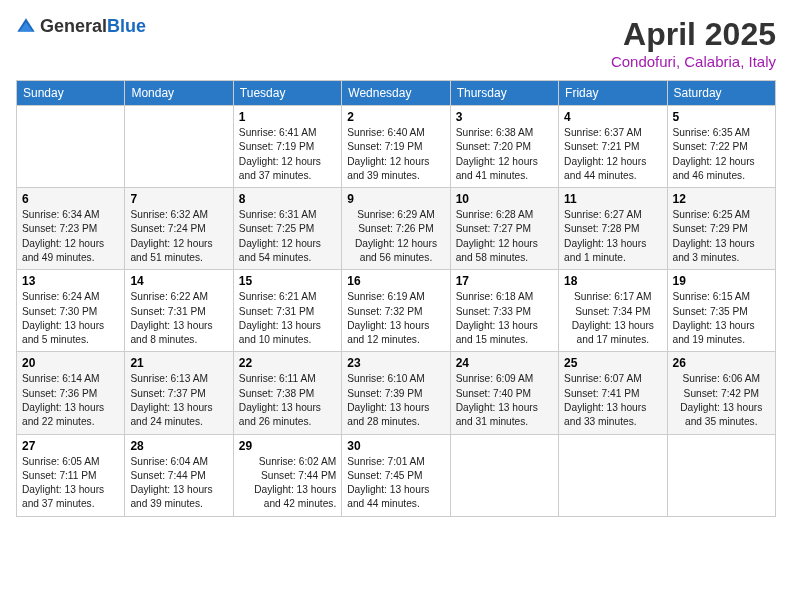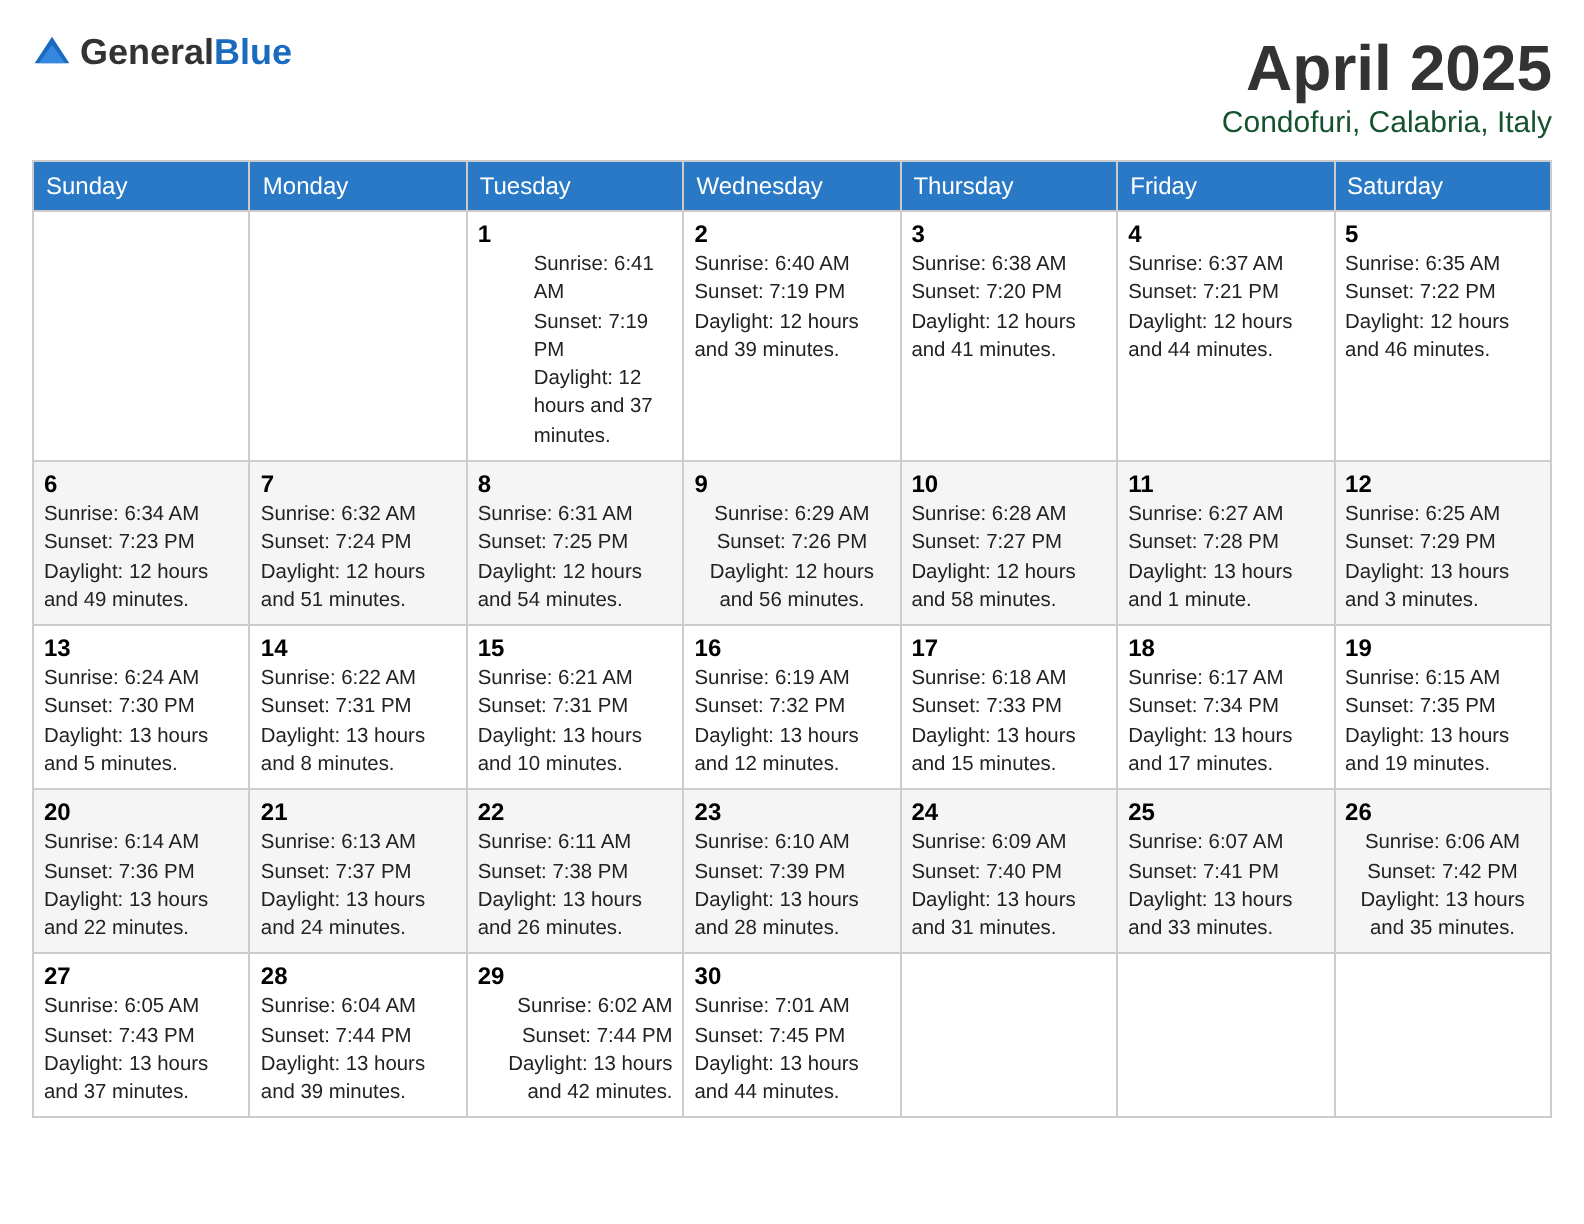--- a/index.html
+++ b/index.html
@@ -43,21 +43,21 @@
     .title-block {
       text-align: right;
     }
     .month-title {
       font-size: 32px;
       font-weight: bold;
       color: #333;
     }
     .location {
       font-size: 15px;
-      color: #14532d;
+      color: #a21caf;
     }
     .calendar {
       width: 100%;
       border-collapse: collapse;
       font-size: 11px;
     }
     .calendar th {
       background: #2979c7;
       color: #fff;
       text-align: left;
@@ -124,21 +124,21 @@
         <th>Friday</th>
         <th>Saturday</th>
       </tr>
     </thead>
     <tbody id="calendar-body">
     <tr>
           <td class="empty-cell"></td>
           <td class="empty-cell"></td>
           <td>
             <span class="day-num">1</span>
-            <div class="day-detail" style="white-space: pre-line; margin-left: 28px;">Sunrise: 6:41 AM
+            <div class="day-detail" style="white-space: pre-line;">Sunrise: 6:41 AM
 Sunset: 7:19 PM
 Daylight: 12 hours and 37 minutes.</div>
           </td>
           <td>
             <span class="day-num">2</span>
             <div class="day-detail" style="white-space: pre-line;">Sunrise: 6:40 AM
 Sunset: 7:19 PM
 Daylight: 12 hours and 39 minutes.</div>
           </td>
           <td>
@@ -230,21 +230,21 @@
 Daylight: 13 hours and 12 minutes.</div>
           </td>
           <td>
             <span class="day-num">17</span>
             <div class="day-detail" style="white-space: pre-line;">Sunrise: 6:18 AM
 Sunset: 7:33 PM
 Daylight: 13 hours and 15 minutes.</div>
           </td>
           <td>
             <span class="day-num">18</span>
-            <div class="day-detail" style="white-space: pre-line;">Sunrise: 6:17 AM
+            <div class="day-detail" style="white-space: pre-line; text-align: center;">Sunrise: 6:17 AM
 Sunset: 7:34 PM
 Daylight: 13 hours and 17 minutes.</div>
           </td>
           <td>
             <span class="day-num">19</span>
             <div class="day-detail" style="white-space: pre-line;">Sunrise: 6:15 AM
 Sunset: 7:35 PM
 Daylight: 13 hours and 19 minutes.</div>
           </td>
         </tr>
@@ -289,21 +289,21 @@
             <span class="day-num">26</span>
             <div class="day-detail" style="white-space: pre-line; text-align: center;">Sunrise: 6:06 AM
 Sunset: 7:42 PM
 Daylight: 13 hours and 35 minutes.</div>
           </td>
         </tr>
         <tr>
           <td>
             <span class="day-num">27</span>
             <div class="day-detail" style="white-space: pre-line;">Sunrise: 6:05 AM
-Sunset: 7:43 PM
+Sunset: 7:11 PM
 Daylight: 13 hours and 37 minutes.</div>
           </td>
           <td>
             <span class="day-num">28</span>
             <div class="day-detail" style="white-space: pre-line;">Sunrise: 6:04 AM
 Sunset: 7:44 PM
 Daylight: 13 hours and 39 minutes.</div>
           </td>
           <td>
             <span class="day-num">29</span>

